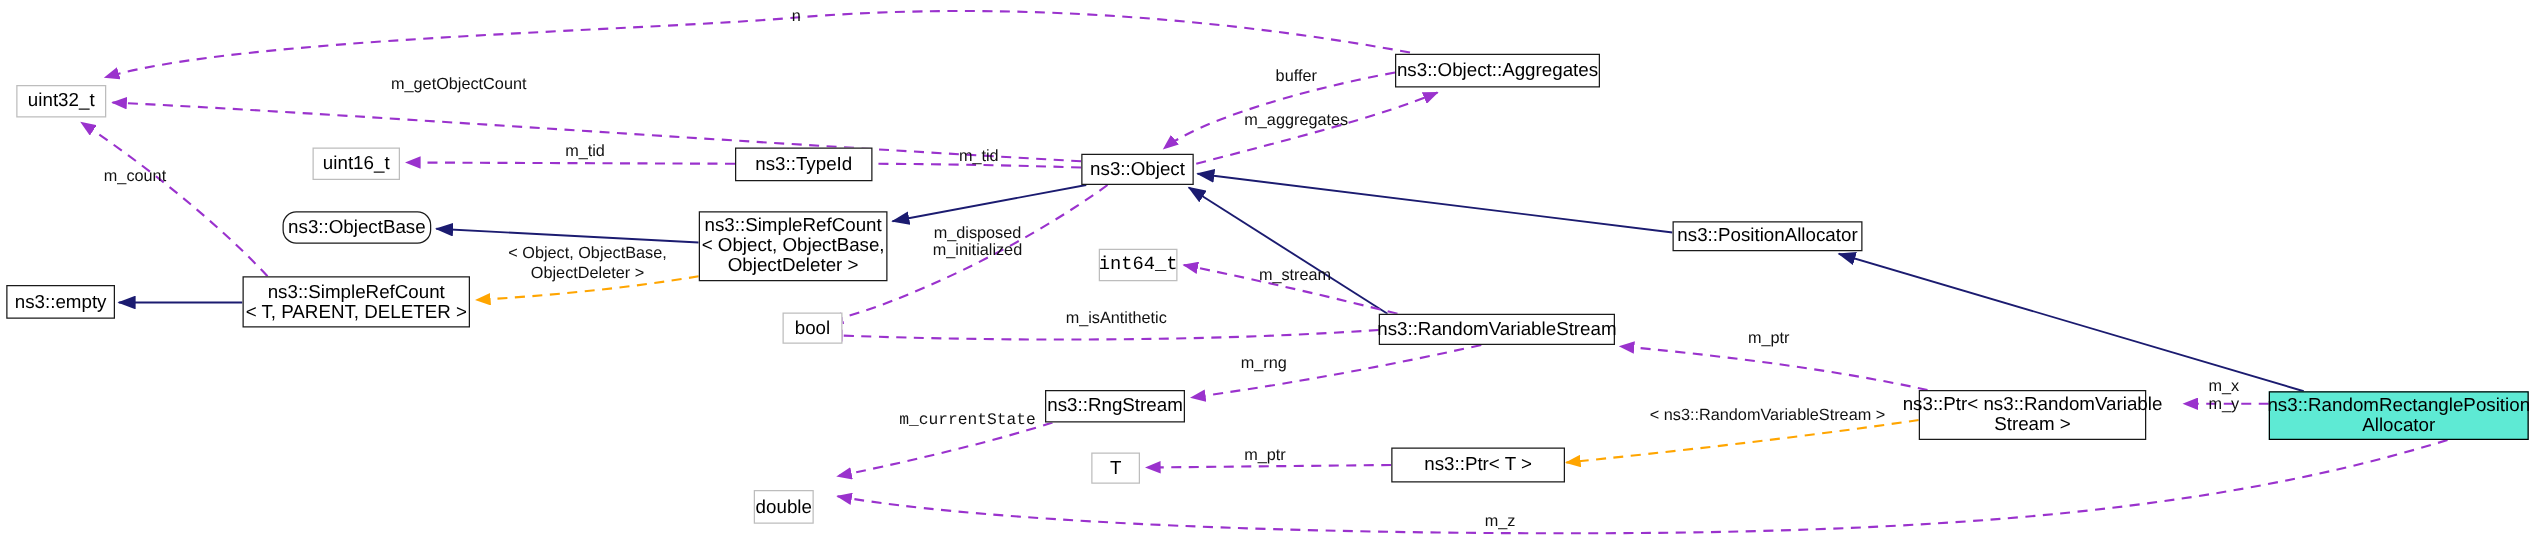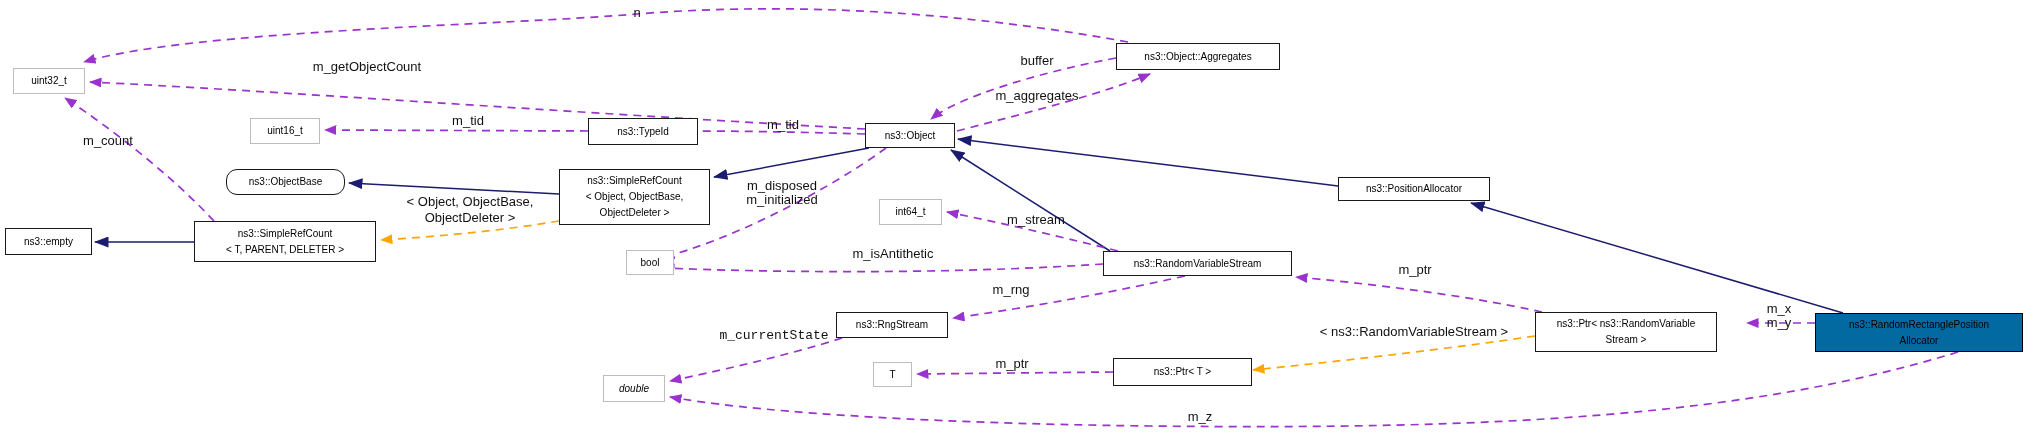--- a/index.html
+++ b/index.html
@@ -13,30 +13,30 @@
   #edges{position:absolute;left:0;top:0;z-index:1;}
   .node{
     position:absolute;
     box-sizing:border-box;
     background:#ffffff;
     border:1.4px solid #1a1a1a;
     display:flex;
     flex-direction:column;
     align-items:center;
     justify-content:center;
-    font-size:10px;
+    font-size:15px;
     color:#000;
     line-height:16px;
     white-space:nowrap;
     z-index:2;
     padding:0 4px;
     text-align:center;
   }
   .node.prim{border:1.2px solid #bdbdbd;}
-  .node.target{background:#0369a1;border:1.4px solid #000;}
+  .node.target{background:#5eead4;border:1.4px solid #000;}
   .elabel{
     position:absolute;
     transform:translateX(-50%);
     font-size:13px;
     color:#111;
     white-space:nowrap;
     z-index:3;
     line-height:14px;
     text-align:center;
   }
@@ -106,27 +106,27 @@
 
   <div class="node" style="left:5px;top:228px;width:87px;height:27px;">ns3::empty</div>
 
   <div class="node" style="left:194px;top:221px;width:182px;height:41px;">
     <span>ns3::SimpleRefCount</span>
     <span>&lt; T, PARENT, DELETER &gt;</span>
   </div>
 
   <div class="node" style="left:865px;top:123px;width:90px;height:25px;">ns3::Object</div>
   <div class="node" style="left:1116px;top:43px;width:164px;height:27px;">ns3::Object::Aggregates</div>
-  <div class="node prim" style="left:879px;top:199px;width:63px;height:26px;">int64_t</div>
+  <div class="node prim" style="left:879px;top:199px;width:63px;height:26px;font-family:Liberation Mono, monospace;">int64_t</div>
   <div class="node prim" style="left:610px;top:250px;width:48px;height:25px;margin-left:16px;">bool</div>
   <div class="node" style="left:1103px;top:251px;width:189px;height:25px;">ns3::RandomVariableStream</div>
   <div class="node" style="left:836px;top:312px;width:112px;height:26px;">ns3::RngStream</div>
   <div class="node prim" style="left:873px;top:362px;width:39px;height:25px;">T</div>
   <div class="node" style="left:1113px;top:358px;width:139px;height:28px;">ns3::Ptr&lt; T &gt;</div>
-  <div class="node prim" style="left:603px;top:375px;width:62px;height:27px;font-style:italic;">double</div>
+  <div class="node prim" style="left:603px;top:392px;width:48px;height:27px;">double</div>
   <div class="node" style="left:1338px;top:177px;width:152px;height:24px;">ns3::PositionAllocator</div>
 
   <div class="node" style="left:1535px;top:312px;width:182px;height:40px;">
     <span>ns3::Ptr&lt; ns3::RandomVariable</span>
     <span>Stream &gt;</span>
   </div>
 
   <div class="node target" style="left:1815px;top:313px;width:208px;height:39px;">
     <span>ns3::RandomRectanglePosition</span>
     <span>Allocator</span>

